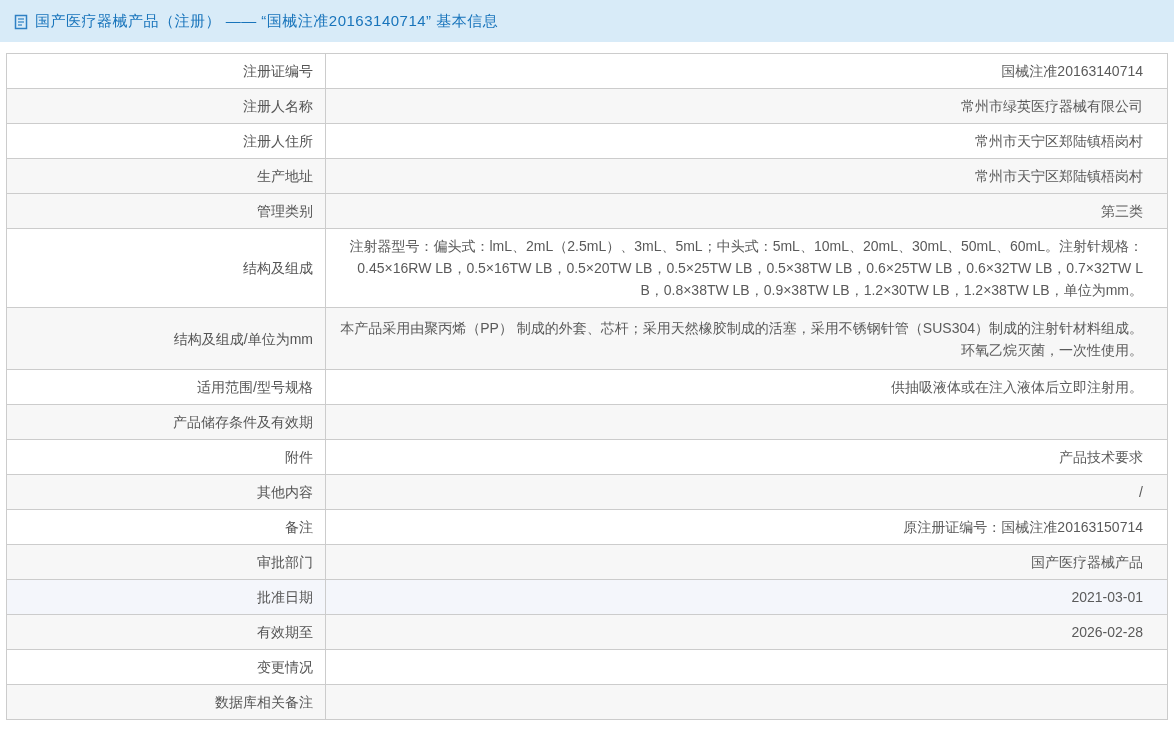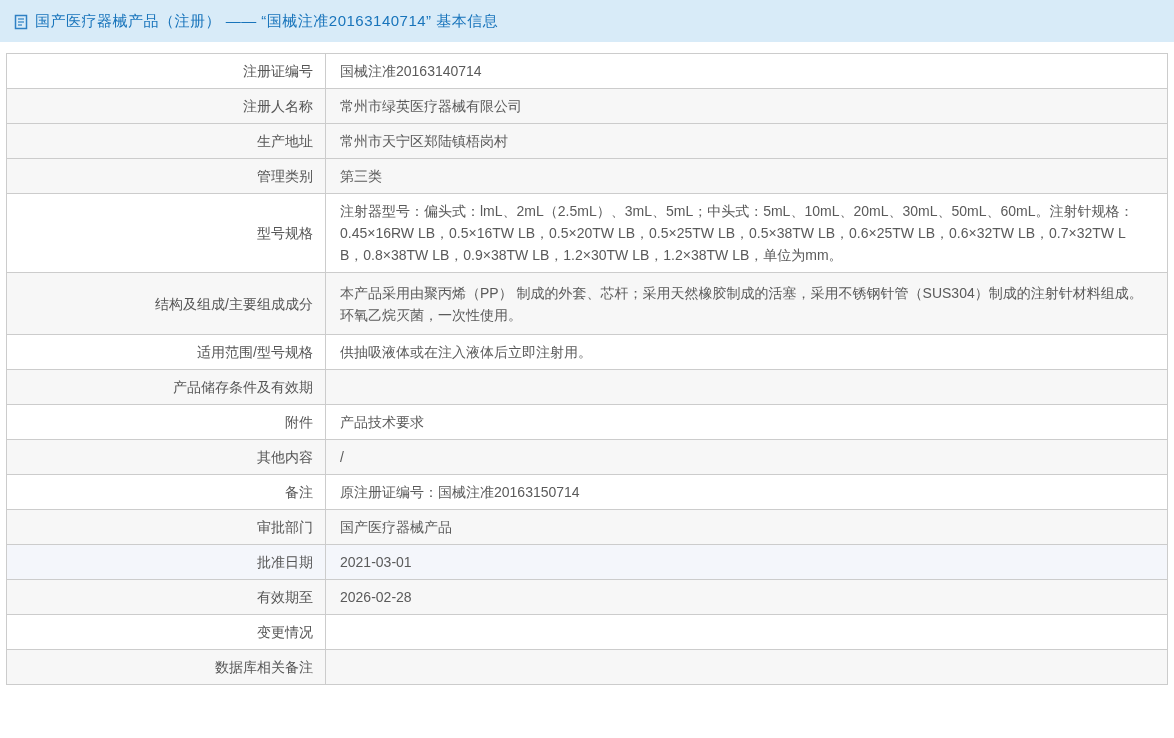--- a/index.html
+++ b/index.html
@@ -43,21 +43,21 @@
     color: var(--text, #5a5a5a);
   }
   .info-table th {
     width: 319px;
     font-weight: normal;
     text-align: right;
     padding: 6px 12px 6px 16px;
     color: #555555;
   }
   .info-table td {
-    text-align: left;
+    text-align: right;
     padding: 6px 24px 6px 14px;
     word-break: break-all;
   }
   .info-table tr.row-plain  { background: #ffffff; }
   .info-table tr.row-alt    { background: var(--row-alt-bg, #f7f7f7); }
   .info-table tr.row-hl     { background: var(--row-highlight-bg, #f4f6fb); margin-top: 8px; }
   .info-table tr.single th, .info-table tr.single td { height: 34px; }
   .info-table tr.tall2 th, .info-table tr.tall2 td { height: 62px; }
 </style>
 </head>
@@ -80,34 +80,38 @@
   <table class="info-table">
     <tbody>
         <tr class="row-plain single">
           <th>注册证编号</th>
           <td>国械注准20163140714</td>
         </tr>
         <tr class="row-alt single">
           <th>注册人名称</th>
           <td>常州市绿英医疗器械有限公司</td>
         </tr>
+        <tr class="row-plain single">
+          <th>注册人住所</th>
+          <td>常州市天宁区郑陆镇梧岗村</td>
+        </tr>
         <tr class="row-alt single">
           <th>生产地址</th>
           <td>常州市天宁区郑陆镇梧岗村</td>
         </tr>
         <tr class="row-alt single">
           <th>管理类别</th>
           <td>第三类</td>
         </tr>
         <tr class="row-plain">
-          <th>型号规格</th>
+          <th>结构及组成</th>
           <td>注射器型号：偏头式：lmL、2mL（2.5mL）、3mL、5mL；中头式：5mL、10mL、20mL、30mL、50mL、60mL。注射针规格：0.45×16RW LB，0.5×16TW LB，0.5×20TW LB，0.5×25TW LB，0.5×38TW LB，0.6×25TW LB，0.6×32TW LB，0.7×32TW LB，0.8×38TW LB，0.9×38TW LB，1.2×30TW LB，1.2×38TW LB，单位为mm。</td>
         </tr>
         <tr class="row-alt tall2">
-          <th>结构及组成/主要组成成分</th>
+          <th>结构及组成/单位为mm</th>
           <td>本产品采用由聚丙烯（PP） 制成的外套、芯杆；采用天然橡胶制成的活塞，采用不锈钢针管（SUS304）制成的注射针材料组成。环氧乙烷灭菌，一次性使用。</td>
         </tr>
         <tr class="row-plain single">
           <th>适用范围/型号规格</th>
           <td>供抽吸液体或在注入液体后立即注射用。</td>
         </tr>
         <tr class="row-alt single">
           <th>产品储存条件及有效期</th>
           <td></td>
         </tr>

